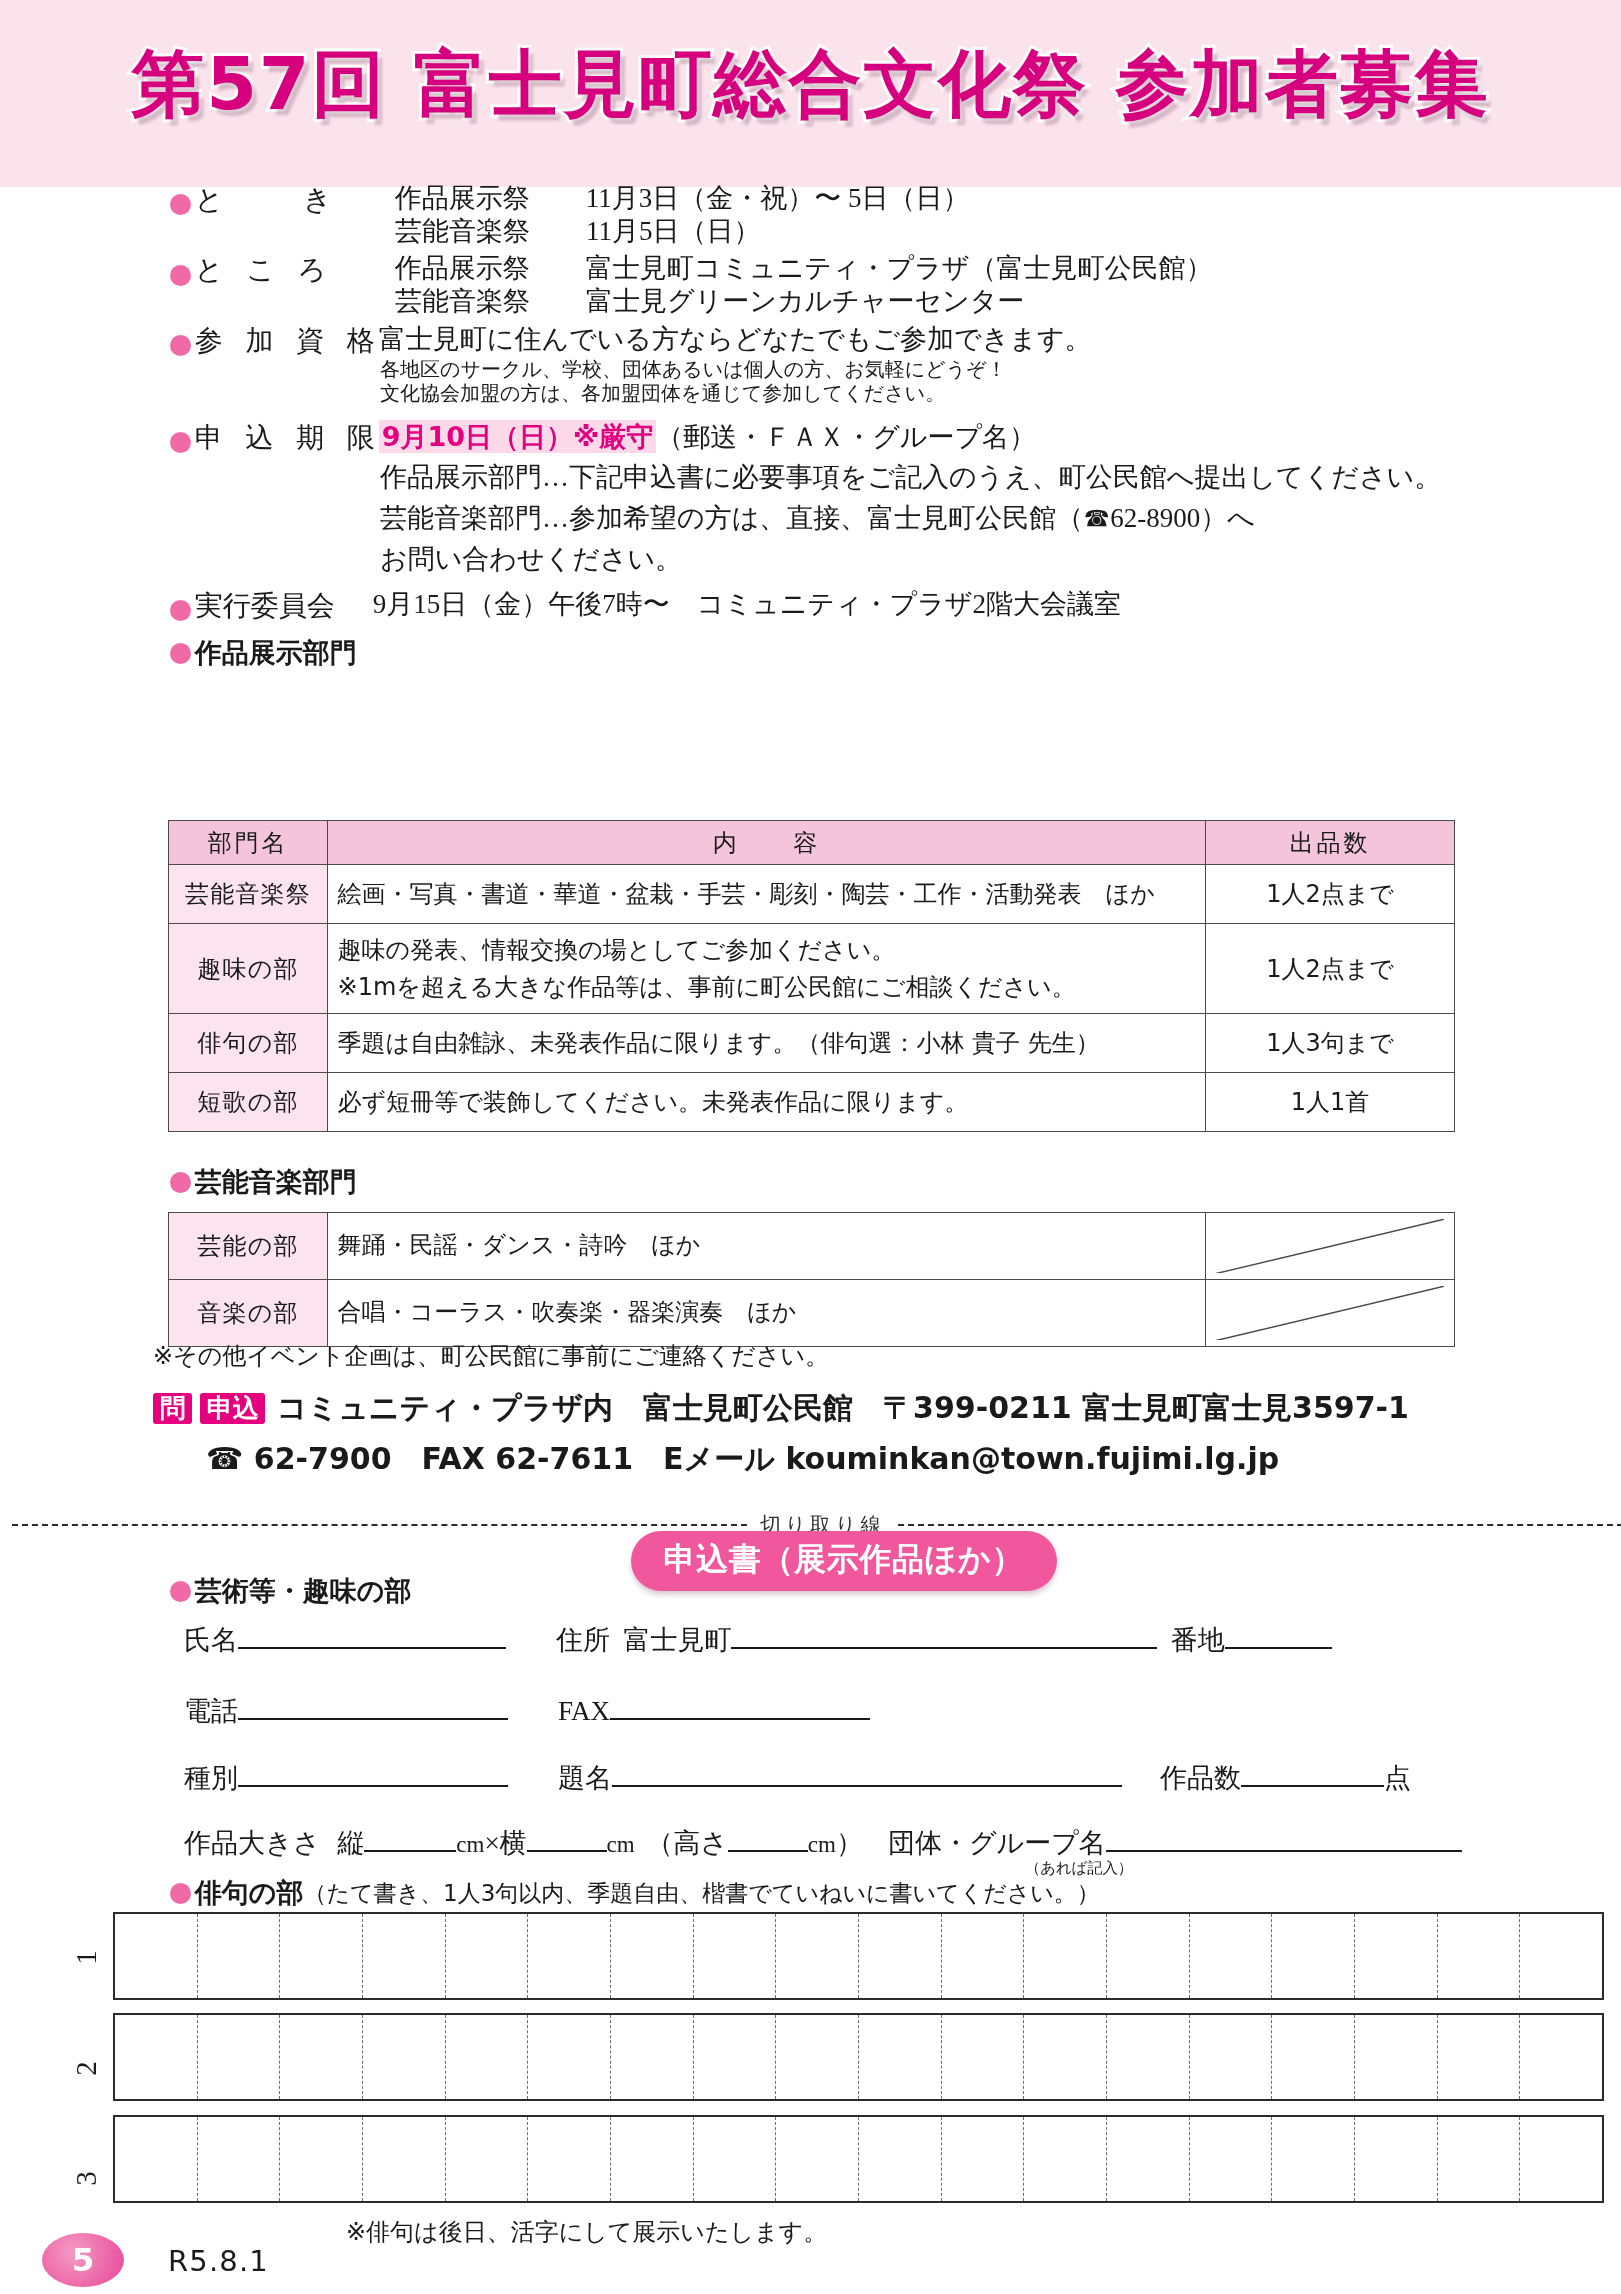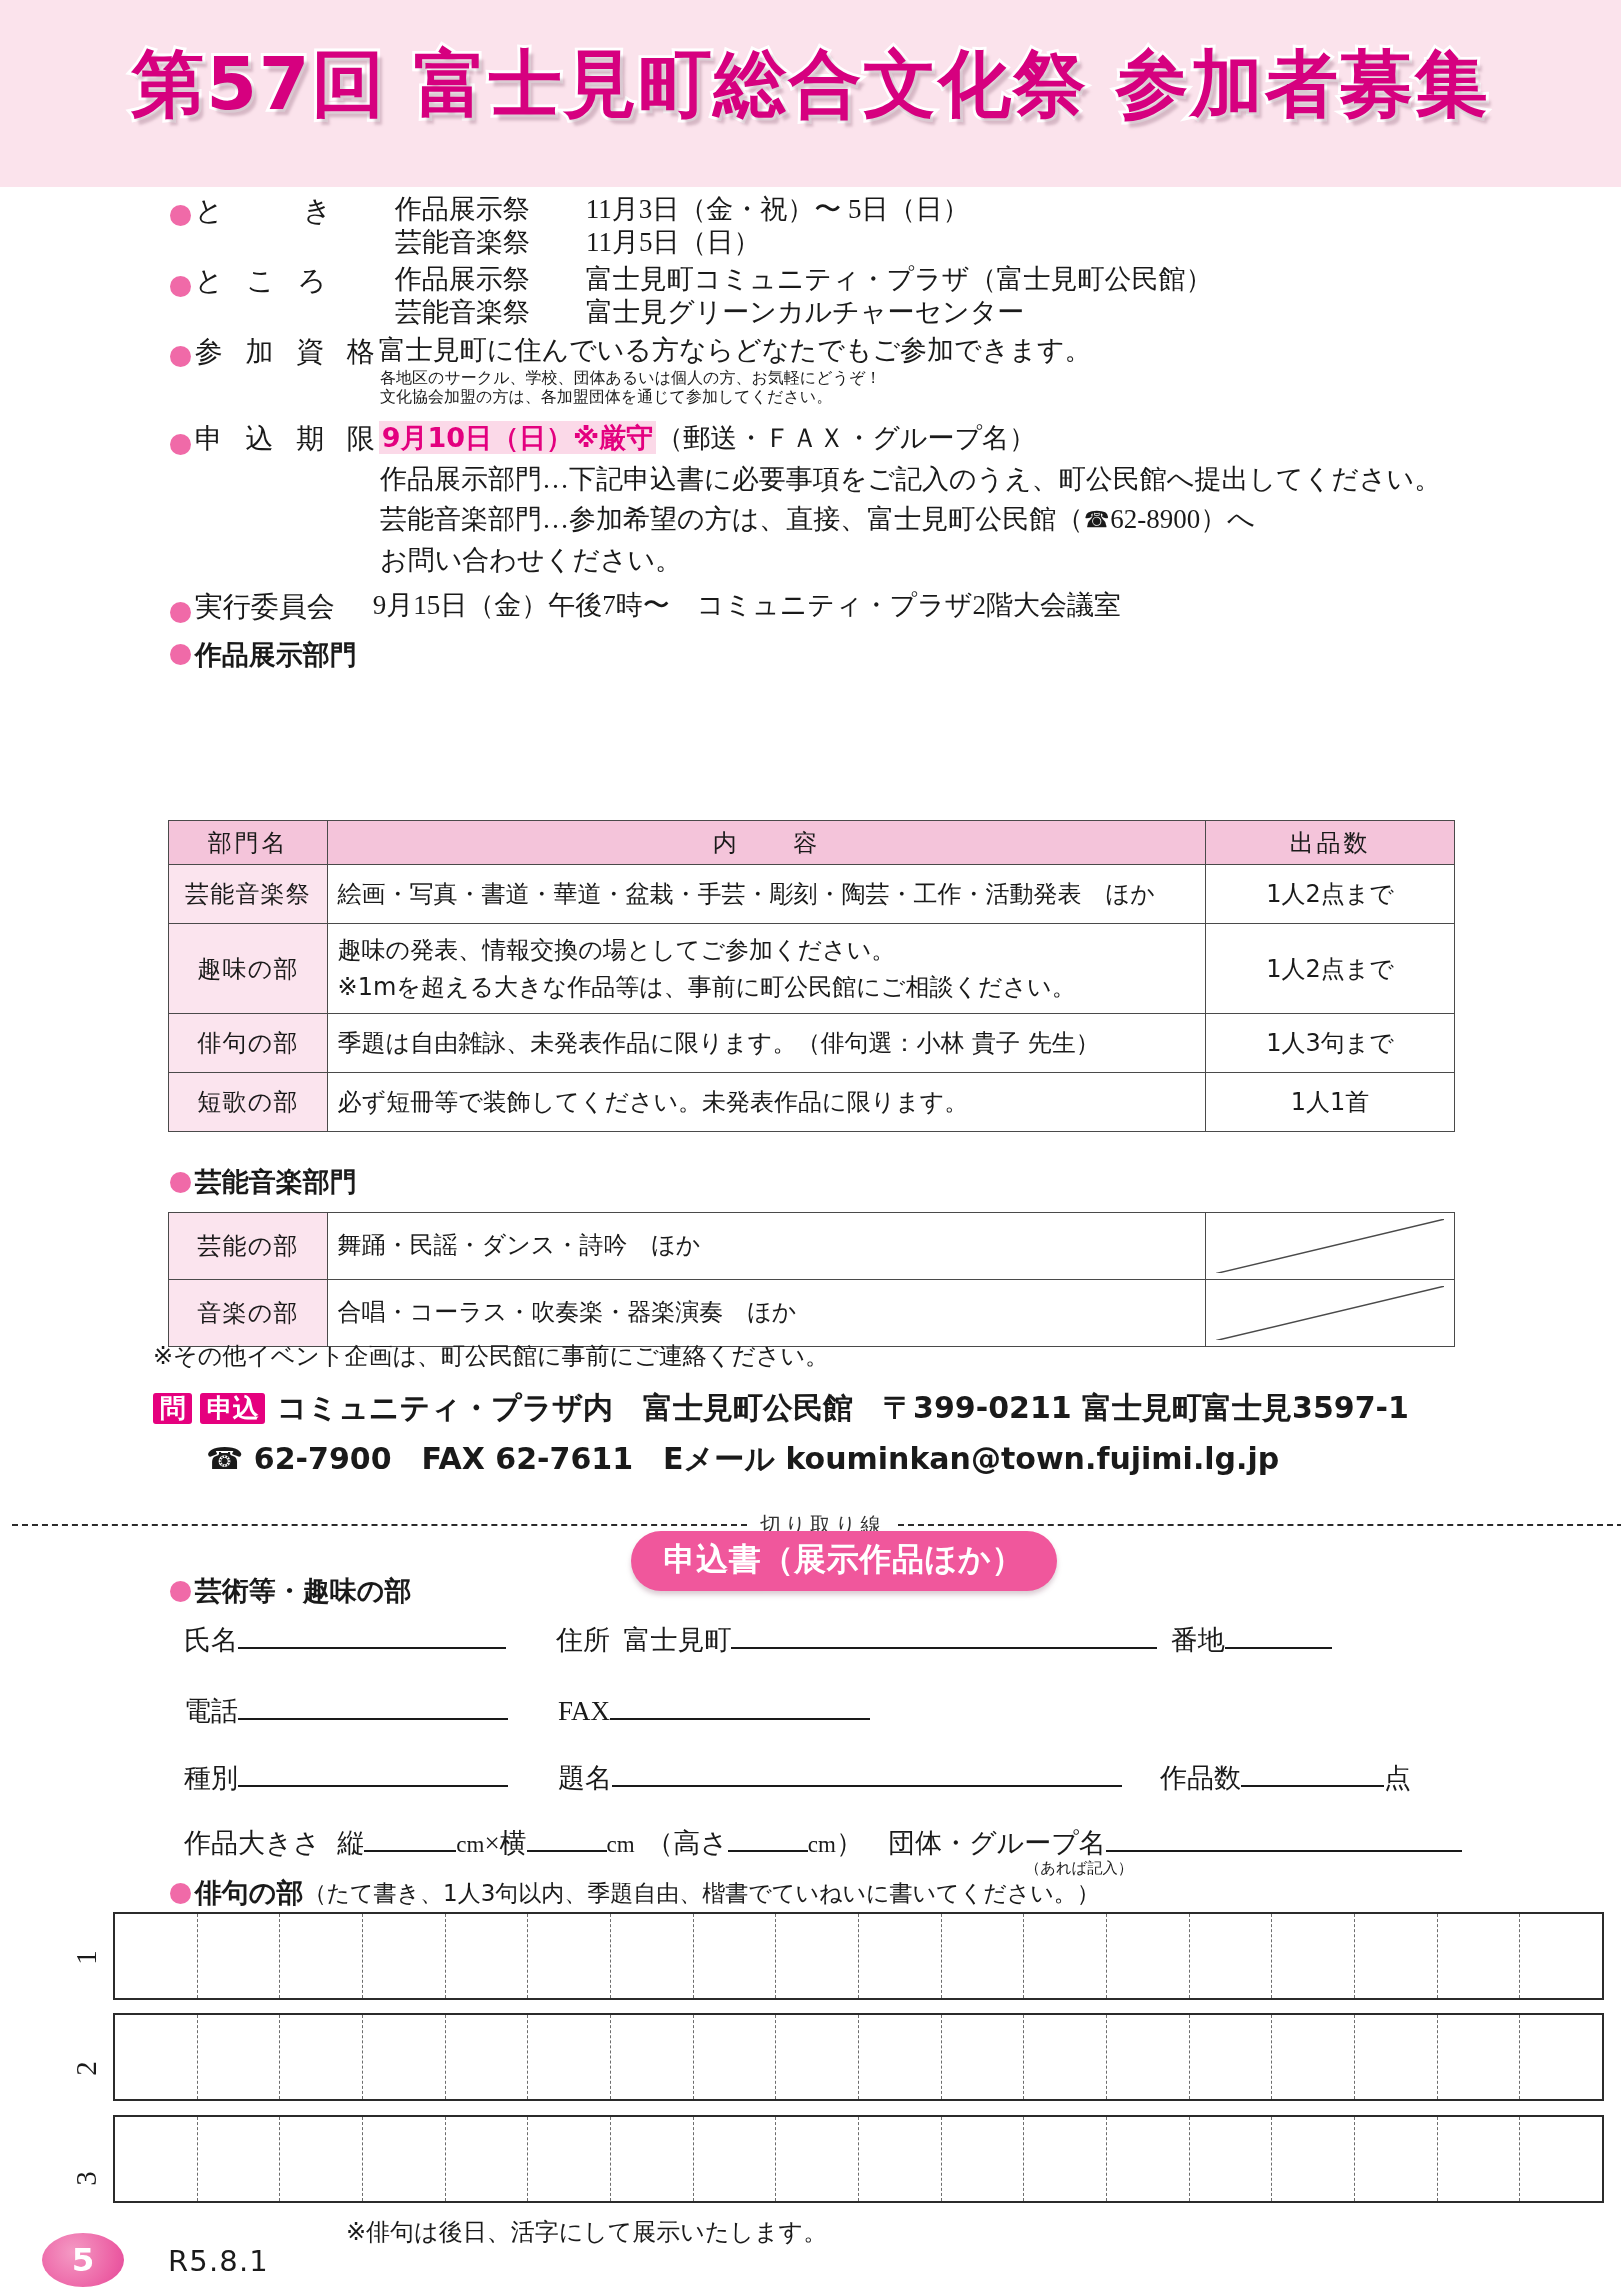--- a/index.html
+++ b/index.html
@@ -26,21 +26,21 @@
     font-size:73px;
     letter-spacing:1.9px;
     color:#d6007f;
     -webkit-text-stroke:5.7px #ffffff;
     paint-order:stroke fill;
     text-shadow:4.8px 5.7px 2.9px rgba(160,120,140,.40);
     white-space:nowrap;
   }
 
   
-  .info{position:absolute; left:0; top:186px; width:1621px;}
+  .info{position:absolute; left:0; top:175px; width:1621px;}
   .row{
     position:relative;
     display:flex;
     align-items:flex-start;
     padding-left:170px;
     line-height:1.18;
   }
   .bullet{
     width:21px;height:21px;border-radius:50%;
     background:#f06aa8;
@@ -65,21 +65,21 @@
     margin-left:16px;
   }
   .val{font-size:27px; white-space:nowrap;}
   .indentline{
     padding-left:170px;
     font-size:27px;
     line-height:1.22;
     white-space:nowrap;
   }
   .ind2{padding-left:379px;}
-  .small{font-size:16px;}
+  .small{font-size:20px;}
   .hl{
     background:#fbd9e8;
     color:#e3007f;
     font-weight:bold;
     font-family:"DejaVu Sans","Liberation Sans",sans-serif;
     padding:1px 2.9px;
   }
 
   
   .sec-head{

